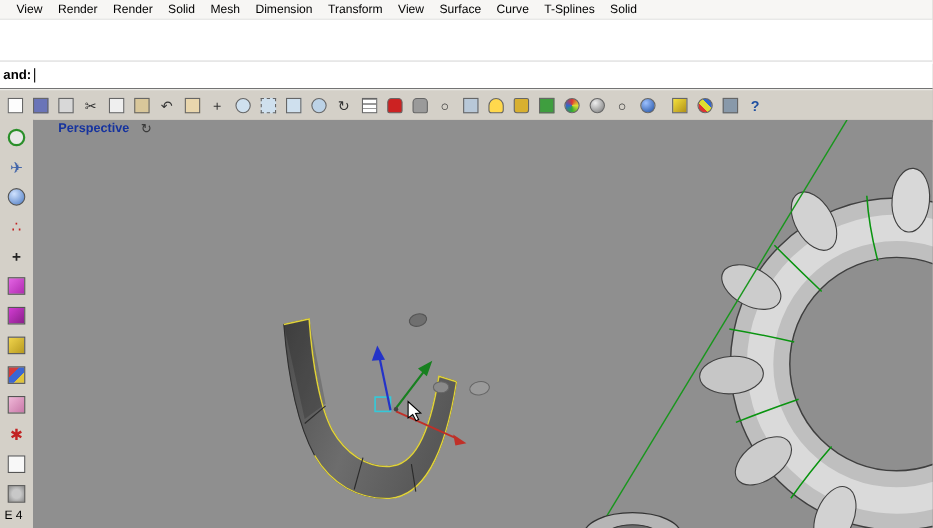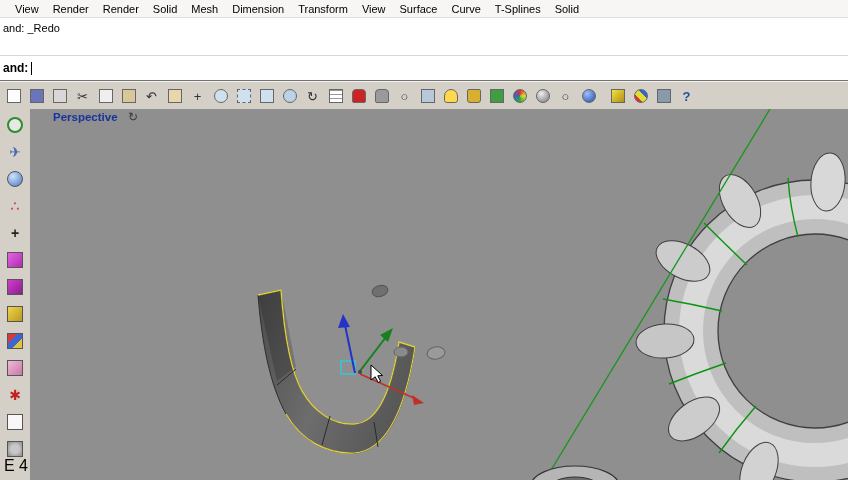--- a/index.html
+++ b/index.html
@@ -26,21 +26,21 @@
     font-size:13px;color:#333;cursor:default;}
   .tb i{display:block;width:14px;height:14px;border:1px solid #666;box-sizing:border-box;}
   .sep{width:4px;height:21px;}
   
   .sidebar{position:absolute;top:109px;left:0;width:30px;bottom:0;background:#d4d0c8;
     border-right:1px solid #8a8a8a;display:flex;flex-direction:column;align-items:center;
     padding-top:5px;gap:5px;}
   .sb{width:22px;height:22px;display:flex;align-items:center;justify-content:center;
     font-size:14px;cursor:default;}
   .sb i{display:block;width:16px;height:16px;border:1px solid #555;box-sizing:border-box;}
-  .vstatus{position:absolute;left:4px;bottom:5px;font-size:16px;color:#000;}
+  .vstatus{position:absolute;left:4px;bottom:5px;font-size:11px;color:#000;}
   
   .viewport{position:absolute;top:109px;left:30px;right:0;bottom:0;background:#8f8f8f;overflow:hidden;}
   .vplabel{position:absolute;top:2px;left:8px;font-size:11.5px;font-weight:bold;color:#16339e;z-index:3;padding-left:15px;}
   .vpicon{position:absolute;top:1px;left:98px;font-size:12px;color:#3a3a3a;z-index:3;}
   .vpcanvas{position:absolute;top:0;left:0;}
 </style>
 </head>
 <body>
 
 <div class="menubar">
@@ -52,21 +52,20 @@
   <span class="mi">Dimension</span>
   <span class="mi">Transform</span>
   <span class="mi">View</span>
   <span class="mi">Surface</span>
   <span class="mi">Curve</span>
   <span class="mi">T-Splines</span>
   <span class="mi">Solid</span>
 </div>
 
 <div class="cmdhist">
-  <div>and: _Redo</div>
 </div>
 
 <div class="cmdprompt">
   <span>and:</span>
   <span class="caret"></span>
 </div>
 
 <div class="toolbar">
   <span class="tb" title="new-file-icon">
       <i style="background:#fdfdfd"></i>

